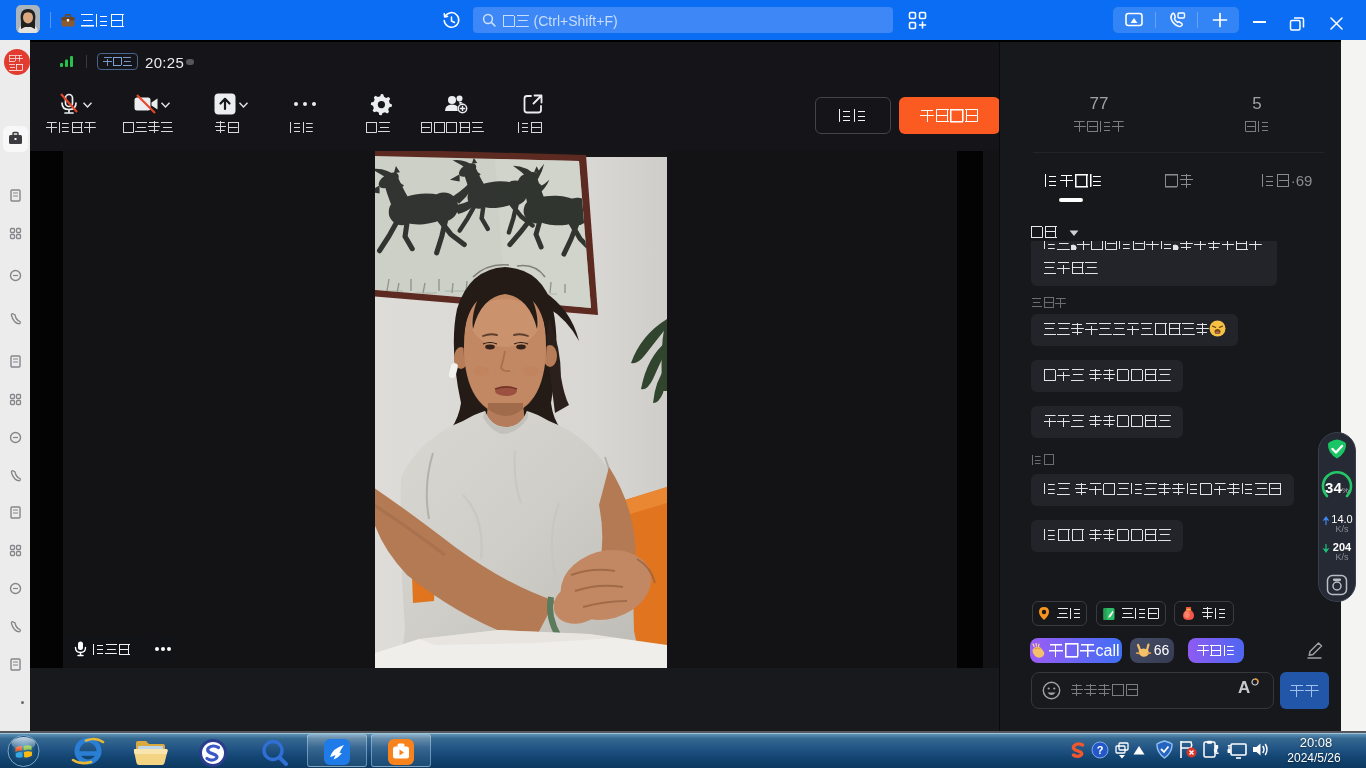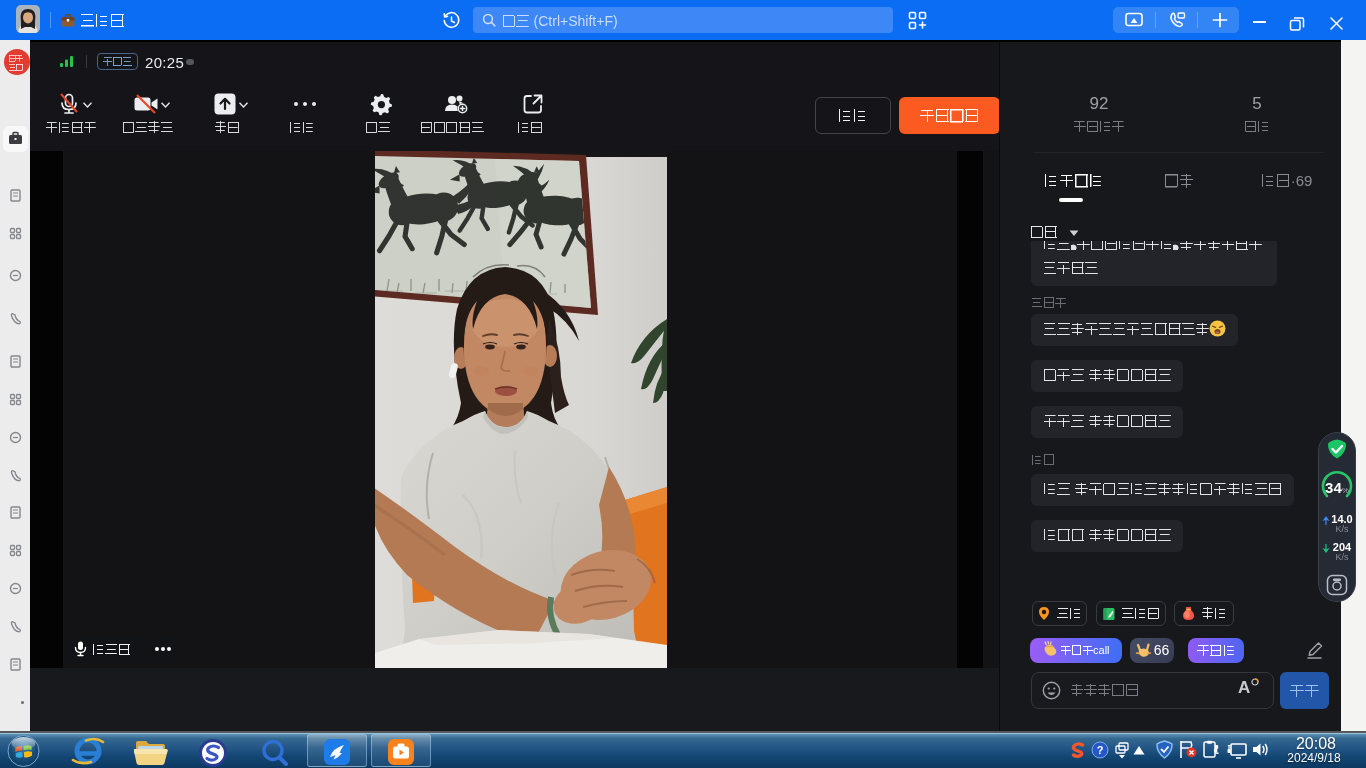--- a/index.html
+++ b/index.html
@@ -340,21 +340,21 @@
 <div class="a" style="left:67px;top:636px;width:79px;height:26px;background:rgba(18,19,23,.82);border-radius:4px"></div>
 <svg class="a" style="left:74px;top:641px" width="13" height="16" viewBox="0 0 13 16">
 <rect x="4" y="0.5" width="5" height="8.5" rx="2.5" fill="#fff"></rect>
 <path d="M1.5 6.5 Q1.5 11.5 6.5 11.5 Q11.5 11.5 11.5 6.5" fill="none" stroke="#fff" stroke-width="1.4" stroke-linecap="round"></path>
 <path d="M6.5 11.5 V14.5 M4 14.5 H9" stroke="#fff" stroke-width="1.4" stroke-linecap="round"></path>
     </svg>
 <div class="a" style="left:92px;top:642px;color:#eff0f2;font-size:13px"><b class="z p4"></b><b class="z p0"></b><b class="z p3"></b></div>
 <div class="a" style="left:150px;top:636px;width:26px;height:26px;background:rgba(18,19,23,.82);border-radius:4px"></div>
 <div class="a" style="left:155px;top:647px;width:4px;height:4px;border-radius:50%;background:#fff;box-shadow:6px 0 0 #fff,12px 0 0 #fff"></div>
 <div class="a" style="left:1000px;top:42px;width:341px;height:689px;background:#17181c"></div>
-<div class="a" style="left:1049px;top:94px;width:100px;text-align:center;color:#a0a1a6;font-size:17px">92</div>
+<div class="a" style="left:1049px;top:94px;width:100px;text-align:center;color:#a0a1a6;font-size:17px">77</div>
 <div class="a" style="left:1049px;top:119px;width:100px;text-align:center;color:#7c7d83;font-size:13px"><b class="z p1"></b><b class="z p3"></b><b class="z p4"></b><b class="z p1"></b></div>
 <div class="a" style="left:1207px;top:94px;width:100px;text-align:center;color:#a0a1a6;font-size:17px">5</div>
 <div class="a" style="left:1207px;top:119px;width:100px;text-align:center;color:#7c7d83;font-size:13px"><b class="z p3"></b><b class="z p4"></b></div>
 <div class="a" style="left:1033px;top:152px;width:291px;height:1px;background:#232429"></div>
 <div class="a" style="left:1044px;top:172px;color:#fff;font-size:15px;font-weight:bold"><b class="z p4"></b><b class="z p1"></b><b class="z p2"></b><b class="z p4"></b></div>
 <div class="a" style="left:1164px;top:172px;color:#8a8b91;font-size:15px"><b class="z p2"></b><b class="z p5"></b></div>
 <div class="a" style="left:1261px;top:172px;color:#8a8b91;font-size:15px"><b class="z p4"></b><b class="z p3"></b>·69</div>
 <div class="a" style="left:1059px;top:198px;width:24px;height:4px;border-radius:2px;background:#fff"></div>
 <div class="a" style="left:1030px;top:224px;color:#e8e9ed;font-size:14px"><b class="z p2"></b><b class="z p3"></b></div>
 <svg class="a" style="left:1069px;top:230px" width="10" height="7" viewBox="0 0 10 7">
@@ -386,21 +386,21 @@
         <rect x="1.5" y="1" width="11" height="12" rx="1.5" fill="#2ebd67"></rect>
         <rect x="1.5" y="1" width="3.2" height="12" fill="#27a158"></rect>
         <path d="M11.5 3 L7 9 L6 12 L9 10.5 L12.5 5Z" fill="#fff" transform="scale(0.82) translate(1.5,1.5)"></path>
       </svg><b class="z p0"></b><b class="z p4"></b><b class="z p3"></b></div>
 <div class="a" style="left:1174px;top:601px;width:60px;height:25px;border:1px solid #3a3b41;border-radius:6px;color:#e8e9ed;font-size:13px;text-align:center;line-height:23px"><svg width="15" height="15" viewBox="0 0 15 15" style="vertical-align:-3px;margin-right:5px">
         <path d="M5.5 3.5 Q4 1.5 5.5 1 L9.5 1 Q11 1.5 9.5 3.5Z" fill="#ef4f3e"></path>
         <path d="M7.5 3 Q13 5 13 9.5 Q13 14 7.5 14 Q2 14 2 9.5 Q2 5 7.5 3Z" fill="#f4564a"></path>
         <ellipse cx="6" cy="8.5" rx="2.8" ry="3.6" fill="#fa8a70" opacity="0.85"></ellipse>
         <rect x="5" y="2.8" width="5" height="1.6" rx="0.8" fill="#f9b43c"></rect>
       </svg><b class="z p5"></b><b class="z p4"></b></div>
-<div class="a" style="left:1030px;top:638px;width:92px;height:25px;border-radius:8px;background:linear-gradient(90deg,#9a5df5,#3f6ef5);color:#fff;font-size:11px;text-align:center;line-height:25px"><svg width="16" height="16" viewBox="0 0 16 16" style="vertical-align:-3px;margin-right:2px">
+<div class="a" style="left:1030px;top:638px;width:92px;height:25px;border-radius:8px;background:linear-gradient(90deg,#9a5df5,#3f6ef5);color:#fff;font-size:16px;text-align:left;line-height:25px"><svg width="16" height="16" viewBox="0 0 16 16" style="vertical-align:-3px;margin-right:2px">
         <path d="M3 1 L4.2 3.5 M6 0.5 L6.5 3 M9 1 L8.5 3.5" stroke="#fce09a" stroke-width="1.2" stroke-linecap="round"></path>
         <path d="M4 5 Q8 2.5 11 5 L14 9 Q15 12 12 14 Q8 16 5 13 Q2 10 2.5 7Z" fill="#f5c06a"></path>
         <path d="M4.5 6 Q8 4 10.5 6" stroke="#d89a42" stroke-width="1" fill="none"></path>
       </svg><b class="z p1"></b><b class="z p2"></b><b class="z p1"></b>call</div>
 <div class="a" style="left:1130px;top:638px;width:44px;height:25px;border-radius:8px;background:linear-gradient(135deg,#454c66,#363c52);color:#fff;font-size:14px;text-align:center;line-height:25px"><svg width="17" height="17" viewBox="0 0 17 17" style="vertical-align:-4px;margin-right:2px">
         <path d="M3 3 L5 8 M13.5 2.5 L12 8" stroke="#f5c06a" stroke-width="2.2" stroke-linecap="round"></path>
         <path d="M4 8 Q8.5 5 13 8 Q15 11 12.5 13.5 Q8.5 16 5.5 13.5 Q3 11 4 8Z" fill="#f5c06a"></path>
         <path d="M1.5 11 L4.5 11.5 M15.5 11 L12.5 11.5" stroke="#e8a94e" stroke-width="1.4" stroke-linecap="round"></path>
       </svg>66</div>
 <div class="a" style="left:1188px;top:638px;width:56px;height:25px;border-radius:8px;background:linear-gradient(90deg,#8e5bf2,#4e66f2);color:#fff;font-size:13px;text-align:center;line-height:25px"><b class="z p1"></b><b class="z p3"></b><b class="z p4"></b></div>
@@ -427,21 +427,21 @@
 <path d="M11 1.5 Q19 3 20 6 Q20.5 15 11 20.5 Q1.5 15 2 6 Q3 3 11 1.5Z" fill="#19c564"></path>
 <path d="M6.5 11 L10 14.5 L16 8" fill="none" stroke="#fff" stroke-width="2.4" stroke-linecap="round" stroke-linejoin="round"></path>
     </svg>
 <svg class="a" style="left:1321px;top:468px" width="32" height="34" viewBox="0 0 32 34">
 <path d="M6 28 A14 14 0 1 1 26 28" fill="none" stroke="#25c668" stroke-width="2.6" stroke-linecap="round"></path>
     </svg>
 <div class="a" style="left:1322px;top:479px;width:30px;text-align:center;color:#fff;font-size:15px;font-weight:bold">34<span style="font-size:8px;font-weight:normal;color:#aeb2ba">%</span></div>
 <svg class="a" style="left:1322px;top:516px" width="8" height="9" viewBox="0 0 8 9">
       <path d="M4 0 L7.5 5 L4.6 4 L4.6 9 L3.4 9 L3.4 4 L0.5 5Z" fill="#3e86f4"></path>
     </svg>
-<div class="a" style="left:1329px;top:513px;width:26px;text-align:center;color:#fff;font-size:11px;font-weight:bold">14.0</div>
+<div class="a" style="left:1329px;top:513px;width:26px;text-align:center;color:#fff;font-size:11px;font-weight:normal">14.0</div>
 <div class="a" style="left:1329px;top:524px;width:26px;text-align:center;color:#878c96;font-size:9px">K/s</div>
 <svg class="a" style="left:1322px;top:544px" width="8" height="9" viewBox="0 0 8 9">
       <path d="M4 9 L7.5 4 L4.6 5 L4.6 0 L3.4 0 L3.4 5 L0.5 4Z" fill="#1cc27c"></path>
     </svg>
 <div class="a" style="left:1329px;top:541px;width:26px;text-align:center;color:#fff;font-size:11px;font-weight:bold">204</div>
 <div class="a" style="left:1329px;top:552px;width:26px;text-align:center;color:#878c96;font-size:9px">K/s</div>
 <svg class="a" style="left:1326px;top:574px" width="22" height="22" viewBox="0 0 22 22">
 <rect x="1.5" y="1.5" width="19" height="19" rx="5" fill="none" stroke="#b9bdc5" stroke-width="1.5"></rect>
 <circle cx="11" cy="12" r="4" fill="none" stroke="#b9bdc5" stroke-width="1.5"></circle>
 <rect x="7" y="4.5" width="8" height="2.5" rx="1" fill="#b9bdc5"></rect>
@@ -539,14 +539,14 @@
 <svg class="a" style="left:1227px;top:741px" width="20" height="18" viewBox="0 0 20 18">
 <rect x="4" y="3" width="15" height="11" rx="1" fill="none" stroke="#fff" stroke-width="1.6"></rect>
 <path d="M9 17 L14 17" stroke="#fff" stroke-width="1.6"></path>
 <path d="M2 8 L2 4.5 M2 4.5 L0.8 4.5 M2 4.5 L3.2 4.5" stroke="#fff" stroke-width="1.2"></path>
 <rect x="0.5" y="8" width="3" height="4" rx="0.8" fill="#fff"></rect>
     </svg>
 <svg class="a" style="left:1251px;top:740px" width="19" height="19" viewBox="0 0 19 19">
 <path d="M2 7 L5.5 7 L9.5 3.5 L9.5 15.5 L5.5 12 L2 12Z" fill="#fff"></path>
 <path d="M12 6.5 Q14 9.5 12 12.5 M14.5 4.5 Q17.5 9.5 14.5 14.5" fill="none" stroke="#fff" stroke-width="1.5" stroke-linecap="round"></path>
     </svg>
-<div class="a" style="left:1284px;top:735px;width:64px;text-align:center;color:#fff;font-size:16px;text-shadow:0 1px 2px rgba(0,0,0,.5)">20:08</div>
-<div class="a" style="left:1277px;top:751px;width:74px;text-align:center;color:#fff;font-size:12px;text-shadow:0 1px 2px rgba(0,0,0,.5)">2024/9/18</div>
+<div class="a" style="left:1284px;top:735px;width:64px;text-align:center;color:#fff;font-size:13px;text-shadow:0 1px 2px rgba(0,0,0,.5)">20:08</div>
+<div class="a" style="left:1277px;top:751px;width:74px;text-align:center;color:#fff;font-size:12px;text-shadow:0 1px 2px rgba(0,0,0,.5)">2024/5/26</div>
 </div>
 </body></html>

